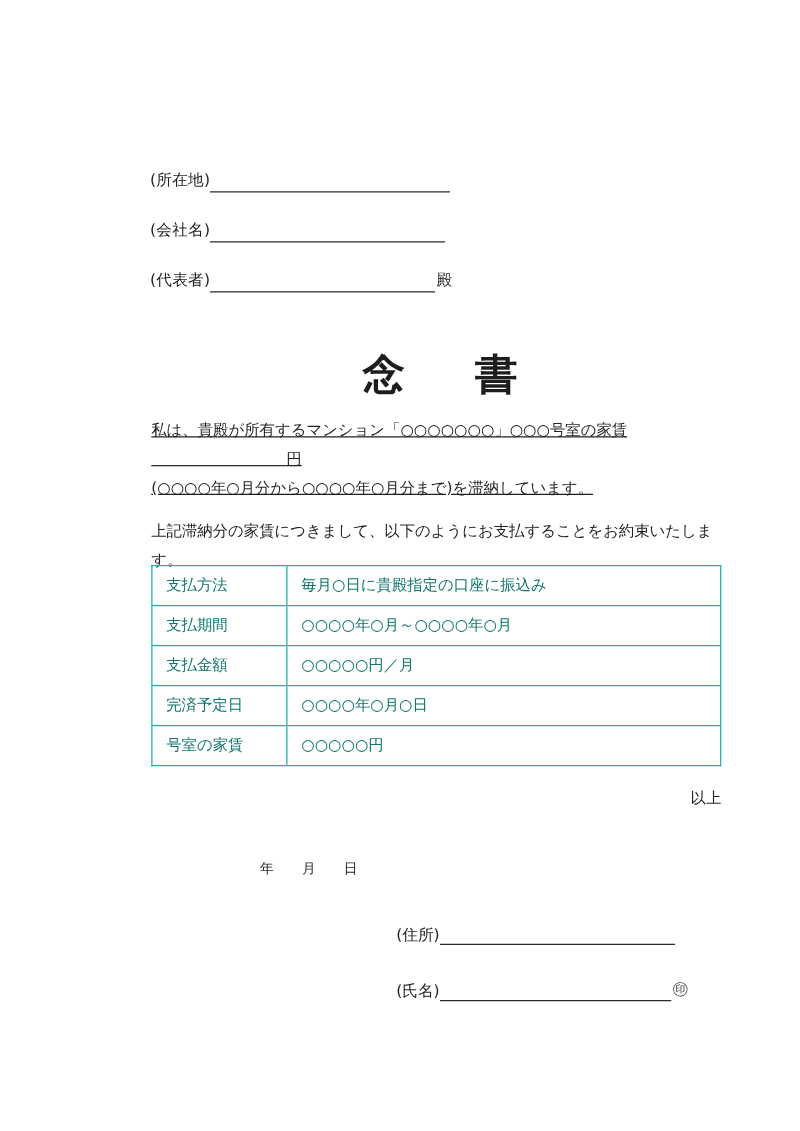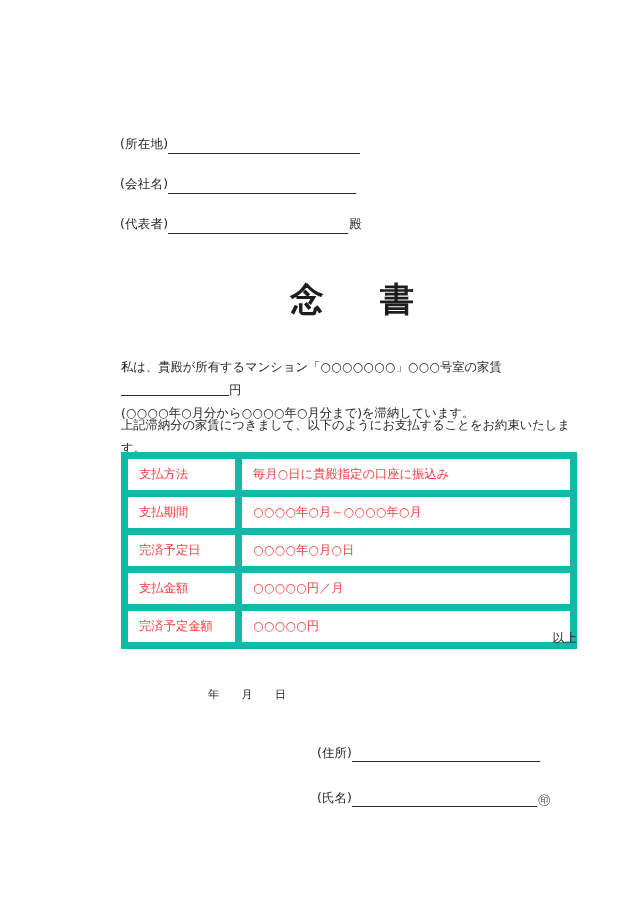--- a/index.html
+++ b/index.html
@@ -76,46 +76,46 @@
 
   
   .body-para {
     position: absolute;
     left: 89px;
     width: 460px;
     font-size: 12.3px;
     line-height: 23px;
     color: #231f20;
   }
-  .para-1 { top: 356px; }
+  .para-1 { top: 333px; text-decoration: underline; }
   .para-2 { top: 414px; }
 
   .rule-yachin {
     display: inline-block;
     border-bottom: 1px solid #2b2b2b;
     width: 108px;
     height: 13px;
     vertical-align: -2px;
   }
 
   
   .pay-table {
     position: absolute;
     left: 89px;
     top: 452px;
     width: 456px;
     border-collapse: collapse;
     table-layout: fixed;
   }
   .pay-table td {
-    border: 7px solid #14b8a6;
+    border: 1px solid #14b8a6;
     height: 31px;
     font-size: 12.3px;
     padding: 0 0 0 11px;
-    color: #ef4444;
+    color: #0f766e;
     vertical-align: middle;
   }
   .pay-table td.col-label { width: 96px; }
 
   
   .closing-ijou {
     position: absolute;
     left: 89px;
     top: 630px;
     width: 456px;
@@ -134,21 +134,21 @@
 
   
   .signature-block {
     position: absolute;
     left: 285px;
     top: 740px;
     width: 270px;
   }
   .signature-row {
     display: flex;
-    align-items: flex-end;
+    align-items: flex-start;
     height: 22px;
     margin-bottom: 23px;
     font-size: 12.5px;
     white-space: nowrap;
   }
   .rule-jusho { width: 188px; }
   .rule-shimei { width: 185px; }
   .seal-mark {
     font-size: 13px;
     margin-left: 1px;
@@ -195,29 +195,29 @@
     <tbody>
       <tr>
         <td class="col-label">支払方法</td>
         <td>毎月○日に貴殿指定の口座に振込み</td>
       </tr>
       <tr>
         <td class="col-label">支払期間</td>
         <td>○○○○年○月～○○○○年○月</td>
       </tr>
       <tr>
+        <td class="col-label">支払金額</td>
+        <td>○○○○○円／月</td>
+      </tr>
+      <tr>
         <td class="col-label">完済予定日</td>
         <td>○○○○年○月○日</td>
       </tr>
       <tr>
-        <td class="col-label">支払金額</td>
-        <td>○○○○○円／月</td>
-      </tr>
-      <tr>
-        <td class="col-label">完済予定金額</td>
+        <td class="col-label">号室の家賃</td>
         <td>○○○○○円</td>
       </tr>
     </tbody>
   </table>
 
   <div class="closing-ijou">以上</div>
 
   <div class="date-line">
     <span>年</span><span>月</span><span>日</span>
   </div>

